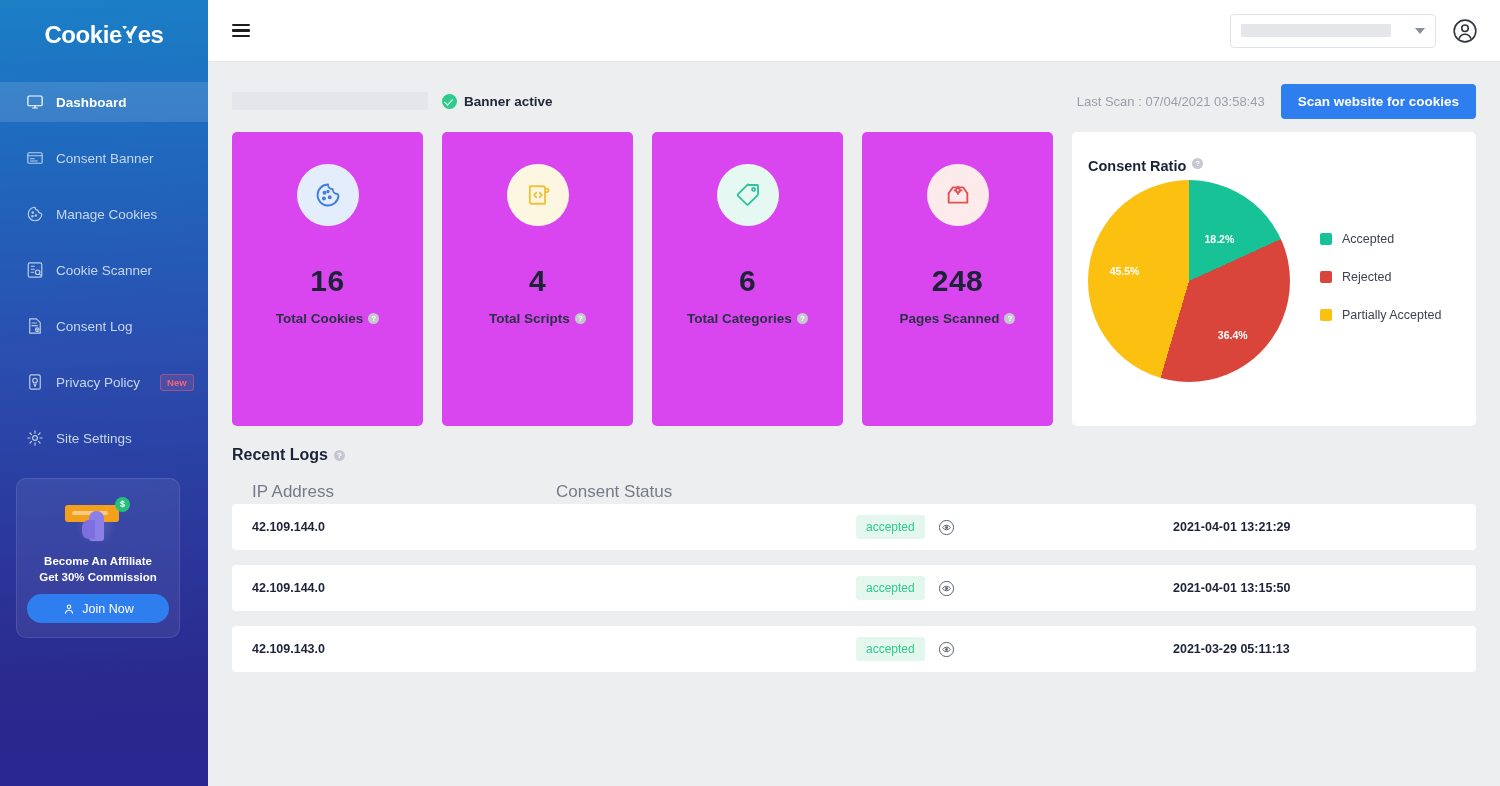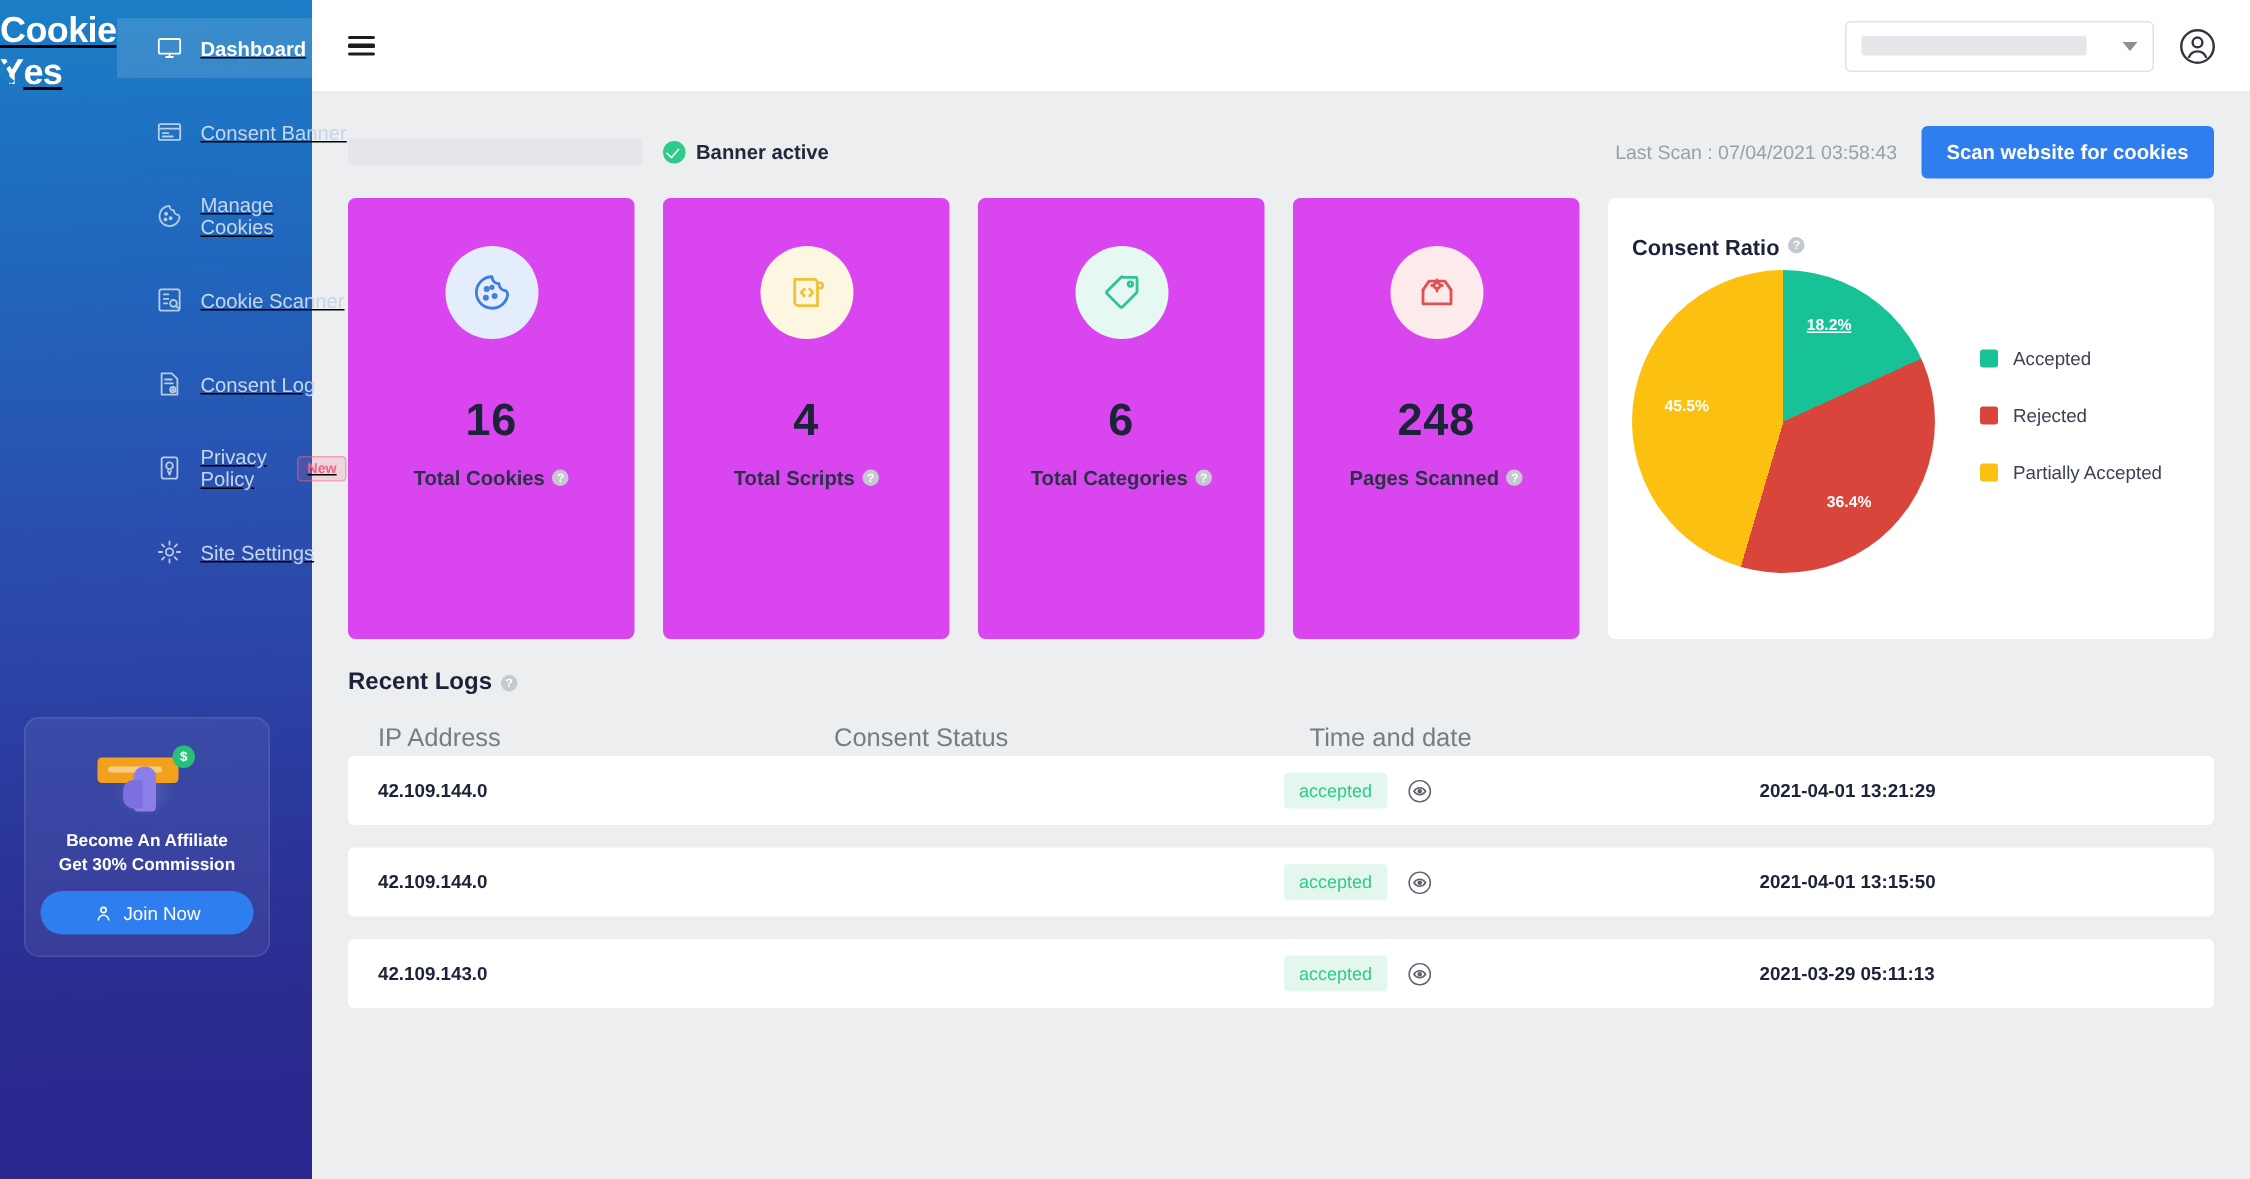--- a/index.html
+++ b/index.html
@@ -9,21 +9,21 @@
     background: #eceef0;
     overflow: hidden;
   }
   .app { display: flex; width: 1500px; height: 786px; }
 
   
   .sidebar {
     width: 208px; height: 786px; flex: 0 0 208px;
     background: linear-gradient(178deg, #1b7fc6 0%, #2066bd 22%, #2a4fb0 44%, #2b3a9e 66%, #2a2a8e 86%, #2a2690 100%);
     position: relative;
-    display: flex;  text-decoration: underline;
+    display: flex; flex-direction: column;
   }
   .brand {
     height: 70px; display: flex; align-items: center; justify-content: center;
     color: #fff; font-size: 24px; font-weight: bold; letter-spacing: -0.4px;
   }
   .brand .y-mark { position: relative; display: inline-block; }
   .brand .y-mark::after {
     content: ""; position: absolute; left: 1px; top: 6px;
     width: 10px; height: 10px; border-left: 3px solid #1b7fc6; border-top: 3px solid #1b7fc6;
     transform: rotate(-45deg) skew(4deg,4deg);
@@ -356,21 +356,21 @@
             </section></div>
 
         <section class="chart-card">
           <div class="chart-title">
             <span>Consent Ratio</span>
             <span class="qmark">?</span>
           </div>
           <div class="chart-body">
             <div class="pie-wrap">
               <div class="pie" id="pie" style="background: conic-gradient(rgb(23, 195, 150) 0deg, rgb(23, 195, 150) 65.45deg, rgb(217, 69, 58) 65.45deg, rgb(217, 69, 58) 196.36deg, rgb(252, 192, 16) 196.36deg, rgb(252, 192, 16) 360deg);"></div>
-              <div class="pie-lab" id="lab0" style="left: 116.52px; top: 31px; text-decoration: underline;">18.2%</div>
+              <div class="pie-lab" id="lab0" style="left: 116.52px; top: 53px;">18.2%</div>
               <div class="pie-lab" id="lab1" style="left: 129.856px; top: 149px;">36.4%</div>
               <div class="pie-lab" id="lab2" style="left: 21.6311px; top: 85.1765px;">45.5%</div>
             </div>
             <div class="legend" id="legend">
                 <div class="legend-row">
                   <span class="legend-sw" style="background:#17c396"></span>
                   <span class="legend-lbl">Accepted</span>
                 </div>
                 <div class="legend-row">
                   <span class="legend-sw" style="background:#d9453a"></span>
@@ -387,21 +387,20 @@
 
       <div class="logs-title">
         <span>Recent Logs</span>
         <span class="qmark">?</span>
       </div>
 
       <div class="table">
         <div class="thead">
           <div class="th c1">IP Address</div>
           <div class="th c3">Consent Status</div>
-          <div class="th c4">Time and date</div>
         </div>
         <div id="rows">
             <div class="tr">
               <div class="c1 ip">42.109.144.0</div>
               <div class="c2"><span class="redact country-redact"></span></div>
               <div class="c3 status-cell">
                 <span class="pill">accepted</span>
                 <span class="eye-btn"><svg width="17" height="17" viewBox="0 0 24 24" fill="none" stroke="#5c626c" stroke-width="1.4">
                     <circle cx="12" cy="12" r="10"></circle>
                     <path d="M6.5 12s2.2-3.2 5.5-3.2S17.5 12 17.5 12s-2.2 3.2-5.5 3.2S6.5 12 6.5 12z"></path>

